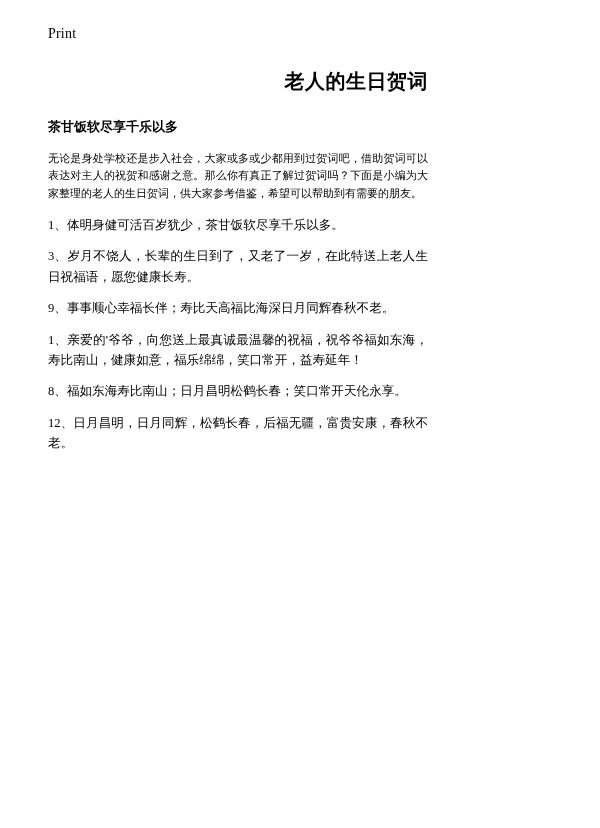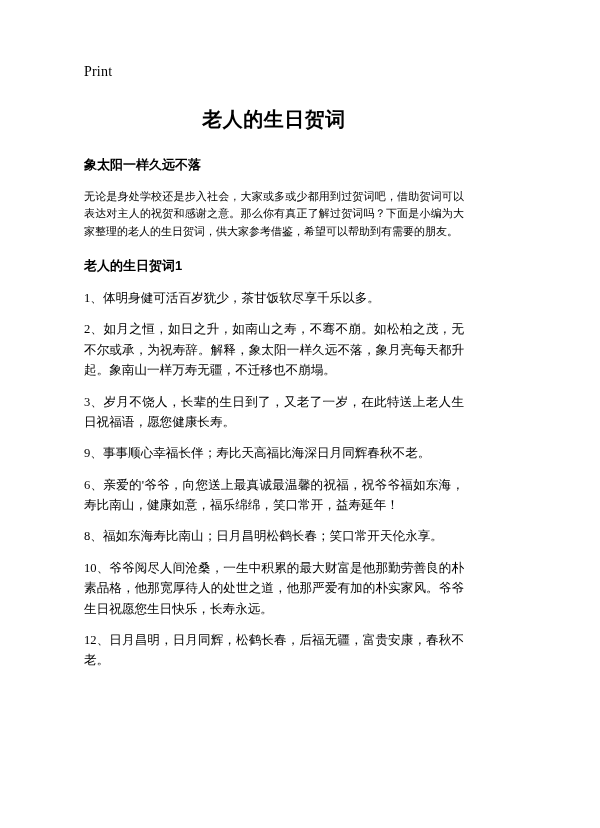--- a/index.html
+++ b/index.html
@@ -11,35 +11,34 @@
     width: 600px;
     height: 828px;
     font-family: "Liberation Serif", "DejaVu Serif", serif;
     color: #000000;
     overflow: hidden;
   }
   .page {
     width: 476px;
     height: 828px;
     box-sizing: border-box;
-    padding: 62px 48px 20px 48px;
+    padding: 24px 48px 20px 48px;
     position: relative;
-    margin-left: 36px;
   }
   .print-link {
     font-family: "Liberation Serif", "DejaVu Serif", serif;
     font-size: 14px;
     color: #000;
     letter-spacing: 0.2px;
     margin: 0 0 18px 0;
     display: inline-block;
     text-decoration: none;
   }
   .doc-title {
-    text-align: center;
+    text-align: right;
     font-family: "Liberation Sans", "DejaVu Sans", sans-serif;
     font-size: 20px;
     font-weight: bold;
     margin: 8px 0 22px 0;
     letter-spacing: 0.5px;
   }
   .subhead {
     font-family: "Liberation Sans", "DejaVu Sans", sans-serif;
     font-size: 13px;
     font-weight: bold;
@@ -71,28 +70,25 @@
 </style>
 </head>
 <body>
 
 <div class="page">
 
   <a href="#" class="print-link">Print</a>
 
   <h1 class="doc-title">老人的生日贺词</h1>
 
-  <p class="subhead">象太阳一样久远不落</p>
+  <p class="subhead">茶甘饭软尽享千乐以多</p>
 
   <p class="para">无论是身处学校还是步入社会，大家或多或少都用到过贺词吧，借助贺词可以表达对主人的祝贺和感谢之意。那么你有真正了解过贺词吗？下面是小编为大家整理的老人的生日贺词，供大家参考借鉴，希望可以帮助到有需要的朋友。</p>
 
-  <p class="section-head">老人的生日贺词1</p>
 
   <p class="item">1、体明身健可活百岁犹少，茶甘饭软尽享千乐以多。</p>
-  <p class="item">2、如月之恒，如日之升，如南山之寿，不骞不崩。如松柏之茂，无不尔或承，为祝寿辞。解释，象太阳一样久远不落，象月亮每天都升起。象南山一样万寿无疆，不迁移也不崩塌。</p>
   <p class="item">3、岁月不饶人，长辈的生日到了，又老了一岁，在此特送上老人生日祝福语，愿您健康长寿。</p>
   <p class="item">9、事事顺心幸福长伴；寿比天高福比海深日月同辉春秋不老。</p>
-  <p class="item">6、亲爱的'爷爷，向您送上最真诚最温馨的祝福，祝爷爷福如东海，寿比南山，健康如意，福乐绵绵，笑口常开，益寿延年！</p>
+  <p class="item">1、亲爱的'爷爷，向您送上最真诚最温馨的祝福，祝爷爷福如东海，寿比南山，健康如意，福乐绵绵，笑口常开，益寿延年！</p>
   <p class="item">8、福如东海寿比南山；日月昌明松鹤长春；笑口常开天伦永享。</p>
-  <p class="item">10、爷爷阅尽人间沧桑，一生中积累的最大财富是他那勤劳善良的朴素品格，他那宽厚待人的处世之道，他那严爱有加的朴实家风。爷爷生日祝愿您生日快乐，长寿永远。</p>
   <p class="item">12、日月昌明，日月同辉，松鹤长春，后福无疆，富贵安康，春秋不老。</p>
 
 </div>
 
 </body></html>

